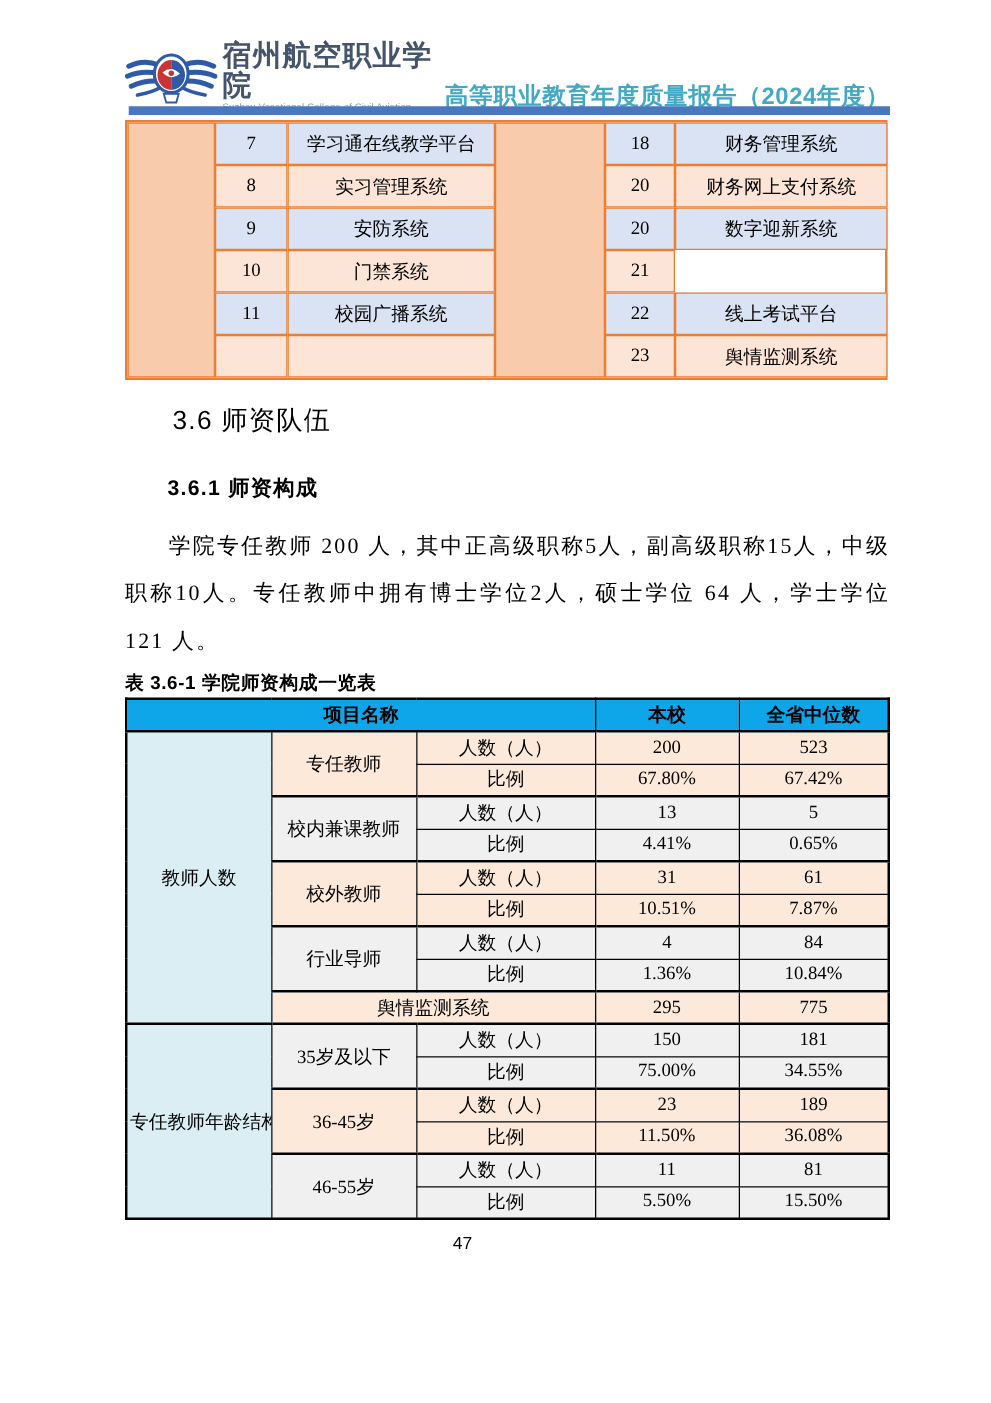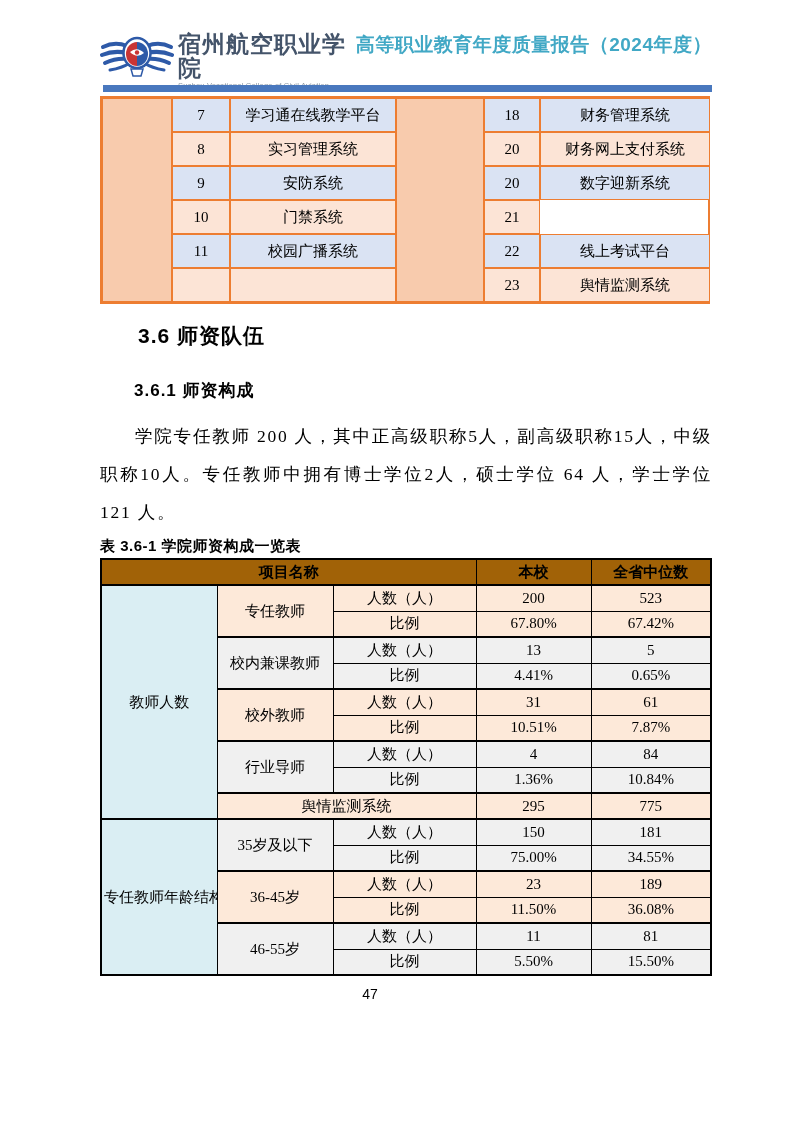--- a/index.html
+++ b/index.html
@@ -4,21 +4,21 @@
 <style>
   * { box-sizing: border-box; margin: 0; padding: 0; }
   body { background: #e8e8e8; font-family: "Liberation Serif", serif; }
   .page {
     position: relative; width: 793px; height: 1122px; margin: 0 auto;
     background: #ffffff; overflow: hidden; color: #000;
   }
 
   
   .header { position: absolute; left: 100px; top: 32px; width: 612px;
-    display: flex; align-items: flex-start; }
+    display: flex; align-items: flex-end; }
   .logo { width: 74px; height: 52px; flex: 0 0 auto; }
   .college { margin-left: 4px; line-height: 1.05; }
   .college-cn { font-family: "Liberation Sans", sans-serif; font-weight: bold;
     font-size: 23px; color: #44546A; letter-spacing: 1px; }
   .college-en { font-family: "Liberation Sans", sans-serif; font-size: 7.5px;
     color: #8C98A4; letter-spacing: 0.2px; margin-top: 2px; }
   .report-title { margin-left: auto; font-family: "Liberation Sans", sans-serif;
     font-weight: bold; font-size: 19px; color: #41A8C5; letter-spacing: 0.5px;
     white-space: nowrap; }
   .header-rule { position: absolute; left: 103px; top: 85px; width: 609px;
@@ -30,40 +30,40 @@
     grid-auto-rows: 34px; border: 2px solid #ED7D31; background: #fff;
     font-size: 15px; }
   .sys-cell { border: 1px solid #ED7D31; display: flex; align-items: center;
     justify-content: center; text-align: center; }
   .sp { background: #F8CBAD; }
   .row-blue  { background: #DAE3F3; }
   .row-peach { background: #FCE4D6; }
 
   
   .h2 { position: absolute; left: 138px; top: 322px;
-    font-family: "Liberation Sans", sans-serif; font-weight: bold;
+    font-family: "Liberation Sans", sans-serif; font-weight: normal;
     font-size: 21px; letter-spacing: 1px; }
   .h3 { position: absolute; left: 134px; top: 379px;
     font-family: "Liberation Sans", sans-serif; font-weight: bold;
     font-size: 17px; letter-spacing: 1px; }
   .body-par { position: absolute; left: 100px; top: 417px; width: 612px;
     font-size: 17.5px; line-height: 38px; text-indent: 2em;
     text-align: justify; letter-spacing: 0.1em; }
 
   
   .tbl-caption { position: absolute; left: 100px; top: 537px; width: 610px;
     font-family: "Liberation Sans", sans-serif;
     font-weight: bold; font-size: 15px; letter-spacing: 0.5px; }
   .fac-table { position: absolute; left: 100px; top: 558px; width: 610px;
     border-collapse: collapse; table-layout: fixed; font-size: 15px;
     text-align: center; }
   .fac-table td { border: 1px solid #000; height: 26px; padding: 0 2px;
     overflow: hidden; white-space: nowrap; }
   .fac-table { border: 2.5px solid #000; }
-  .fac-table tr.thead td { background: #a16207;
+  .fac-table tr.thead td { background: #0ea5e9;
     font-family: "Liberation Sans", sans-serif; font-weight: bold;
     border-bottom-width: 2px; }
   .cat   { background: #DAEEF3; }
   .peach { background: #FDE9D9; }
   .grey  { background: #F0F0F0; }
   tr.gstart td { border-top-width: 2px; }
 
   .page-number { position: absolute; left: 0; top: 986px; width: 740px;
     text-align: center; font-family: "Liberation Sans", sans-serif;
     font-size: 14px; }

